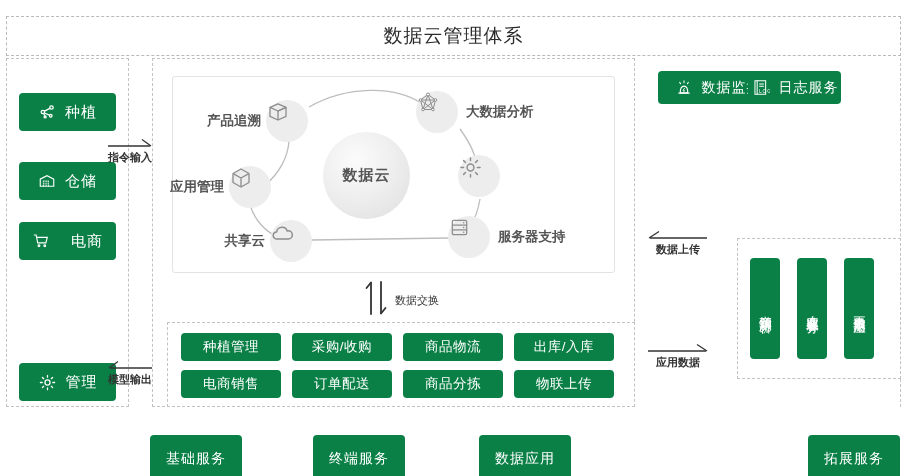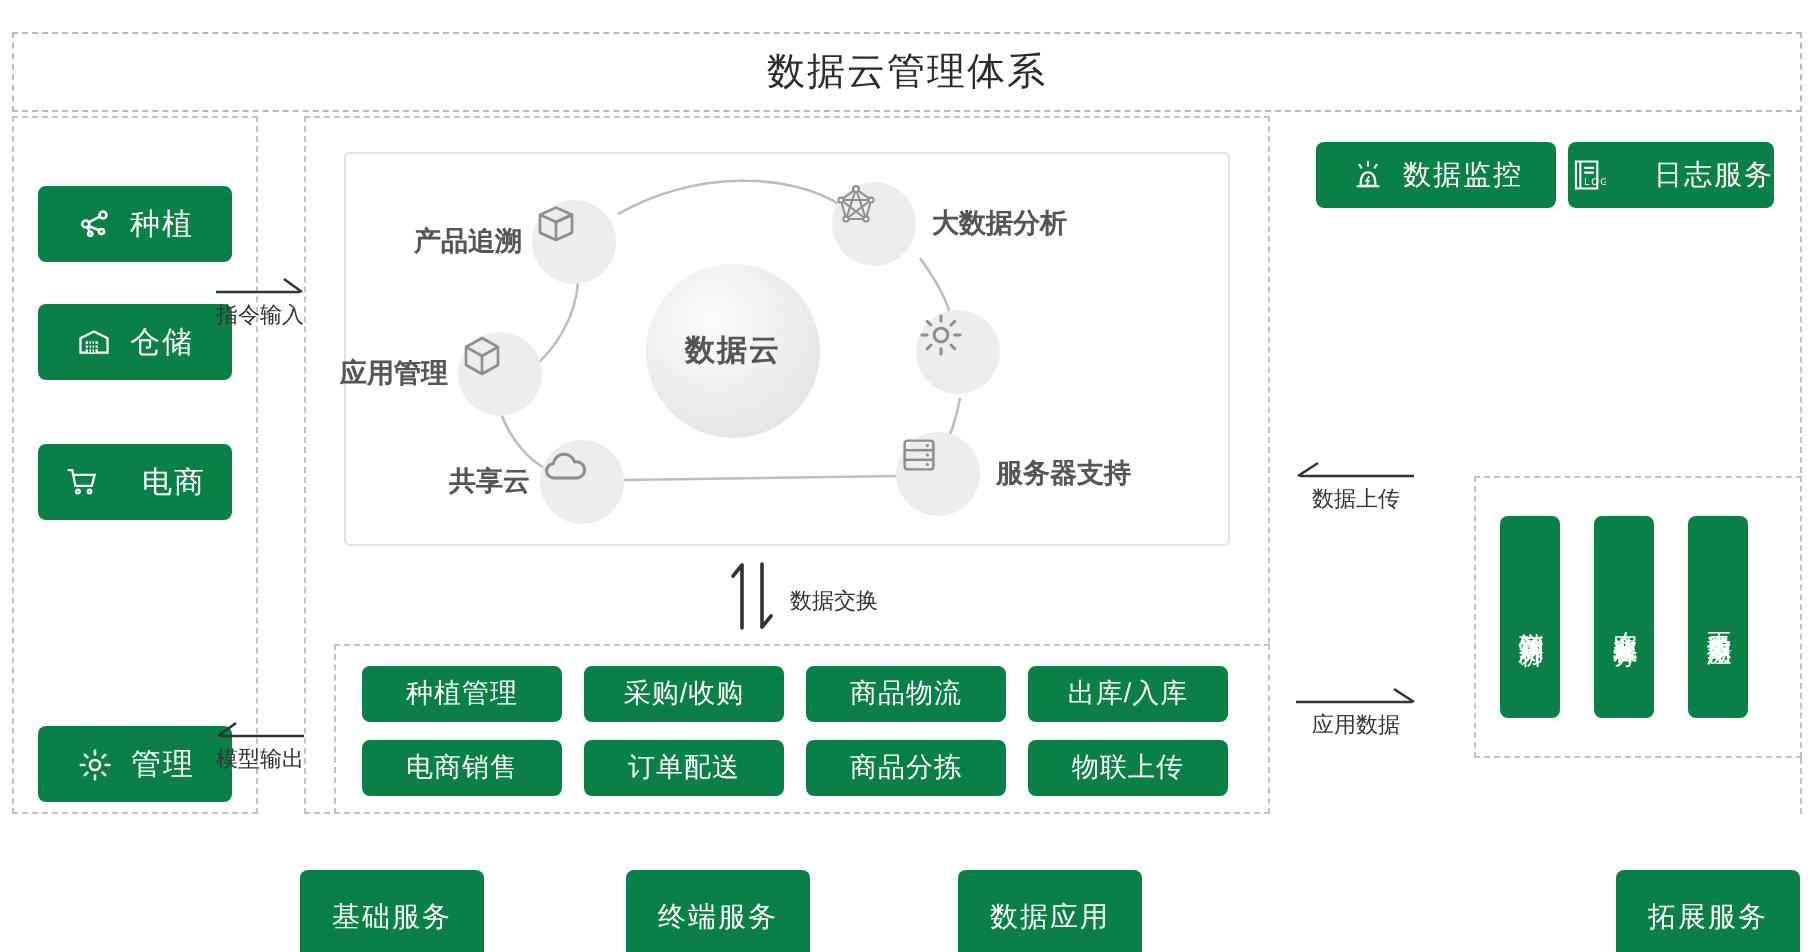--- a/index.html
+++ b/index.html
@@ -35,27 +35,27 @@
     background:#0a8047; color:#fff; border-radius:4px;
     display:flex; align-items:center; justify-content:center;
     font-size:15px; letter-spacing:1px; user-select:none;
   }
   .gbtn .ico{ display:inline-flex; margin-right:9px; }
   .gbtn svg{ display:block; }
 
   
   .side-btn{ position:absolute; left:19px; width:97px; height:38px; }
   #side-0{ top:93px; }
-  #side-1{ top:152px; }
+  #side-1{ top:162px; }
   #side-2{ top:222px;gap:12px; }
   #side-3{ top:363px; }
 
   
   .arrow-grp{ position:absolute; font-size:11px; color:#333; white-space:nowrap;}
-  .arrow-grp .lbl{ display:block; margin-top:1px; text-align:center; }
+  .arrow-grp .lbl{ display:block; margin-top:1px; text-align:center;font-weight:bold; }
   .arrow-grp svg{ display:block; }
 
   #arr-cmd   { left:108px; top:138px; }
   #arr-model { left:108px; top:360px; }
   #arr-up    { left:648px; top:230px; }
   #arr-appdata{ left:648px; top:343px; }
 
   
   #cloud-card{
     position:absolute; left:172px; top:76px; width:443px; height:197px;
@@ -111,21 +111,21 @@
   .tags-grid{
     position:absolute; left:13px; top:10px;
     display:grid; grid-template-columns:repeat(4,100px);
     grid-template-rows:repeat(2,28px); gap:9px 11px;
   }
   .tag{ width:100px; height:28px; font-size:13.5px; letter-spacing:0.5px; }
 
   
   .tr-btn{ position:absolute; top:71px; height:33px; font-size:14px; }
   #tr-0{ left:658px; width:120px; }
-  #tr-1{ left:784px; width:103px;justify-content:space-between; }
+  #tr-1{ left:748px; width:93px; }
 
   
   .vbox{
     position:absolute; top:258px; width:30px; height:101px;
     writing-mode:vertical-rl; text-orientation:upright;
     font-size:12.5px; letter-spacing:1px; line-height:1.05;
     padding:6px 0;
   }
   #vb-0{ left:750px; }
   #vb-1{ left:797px; }

